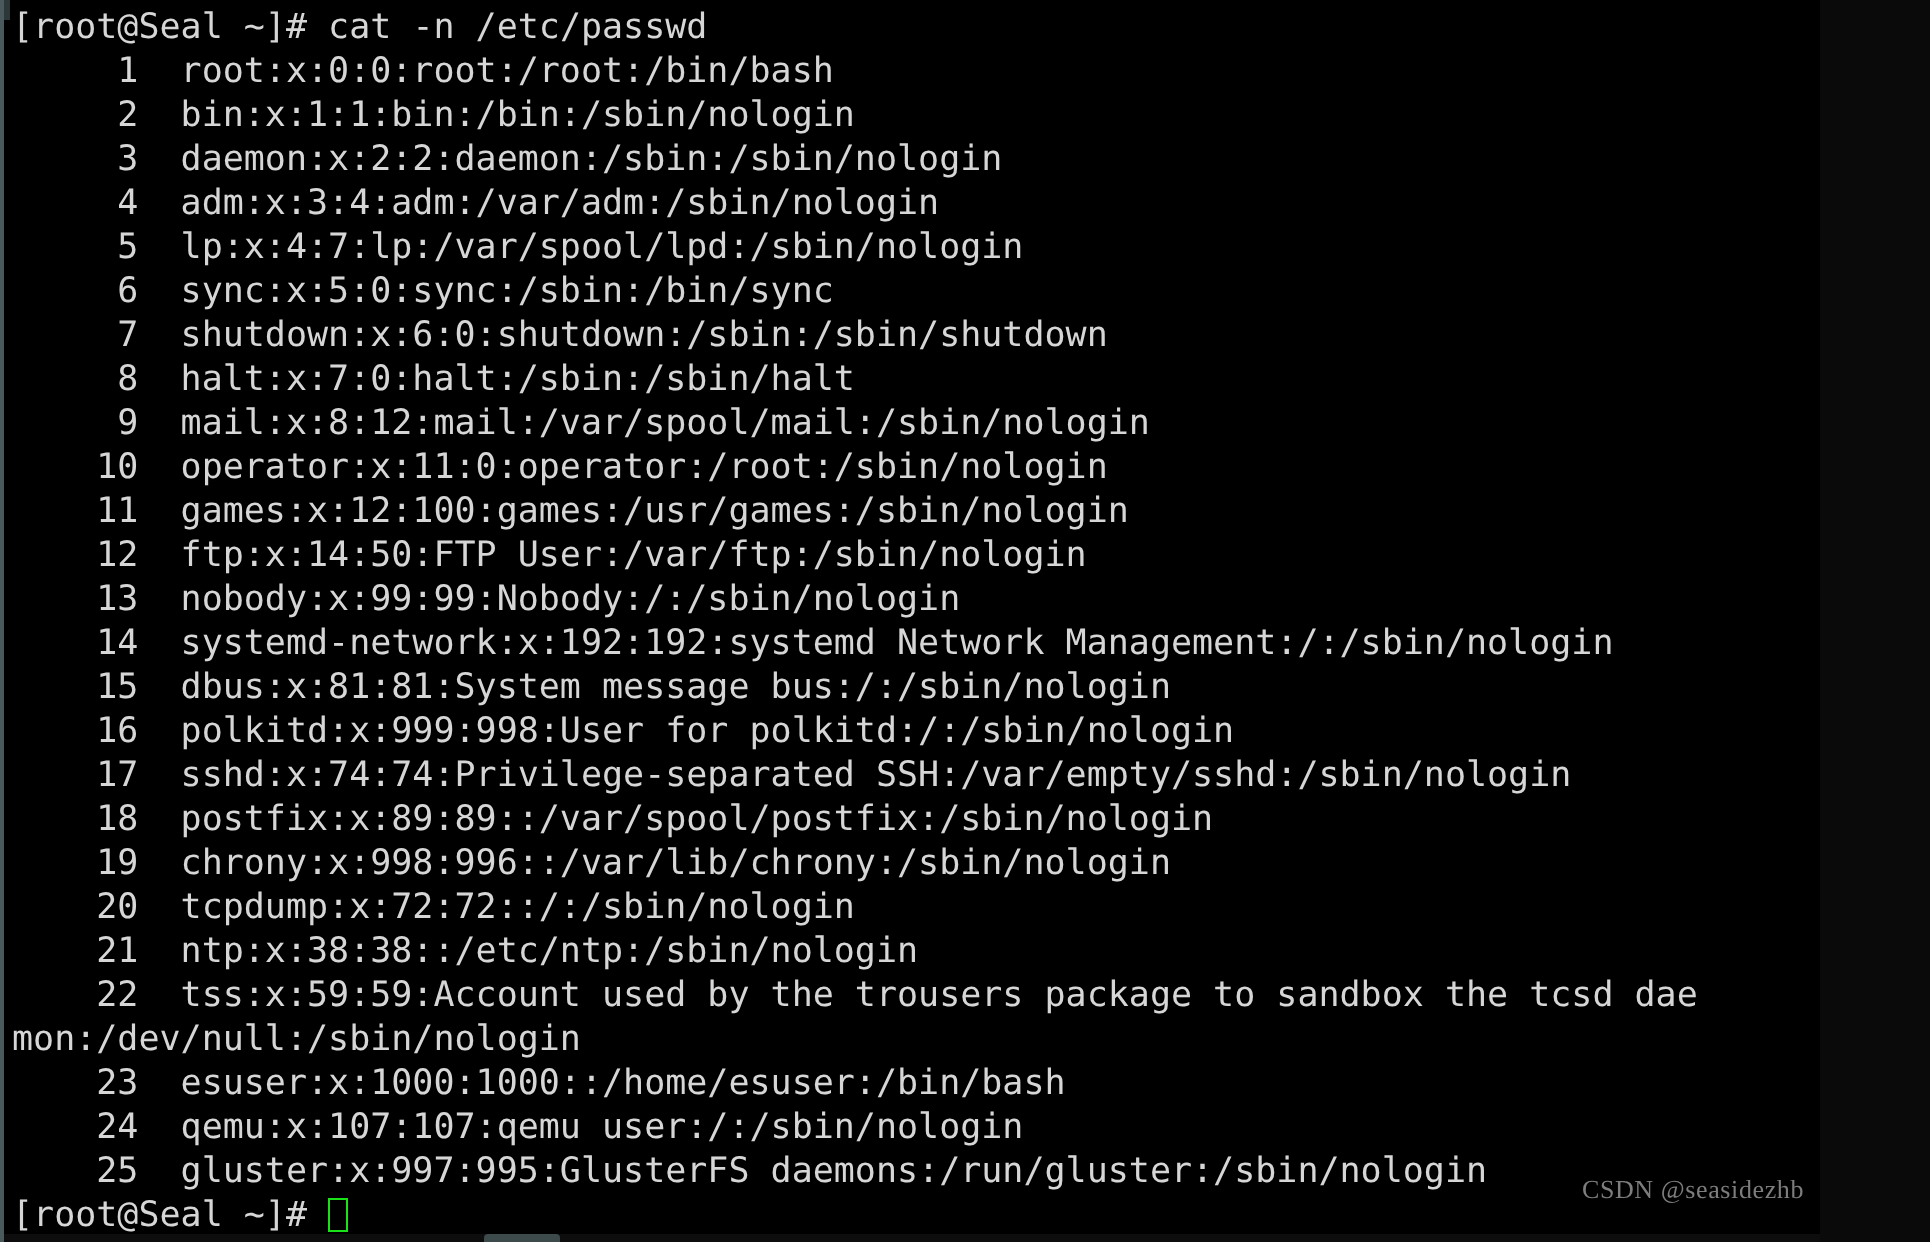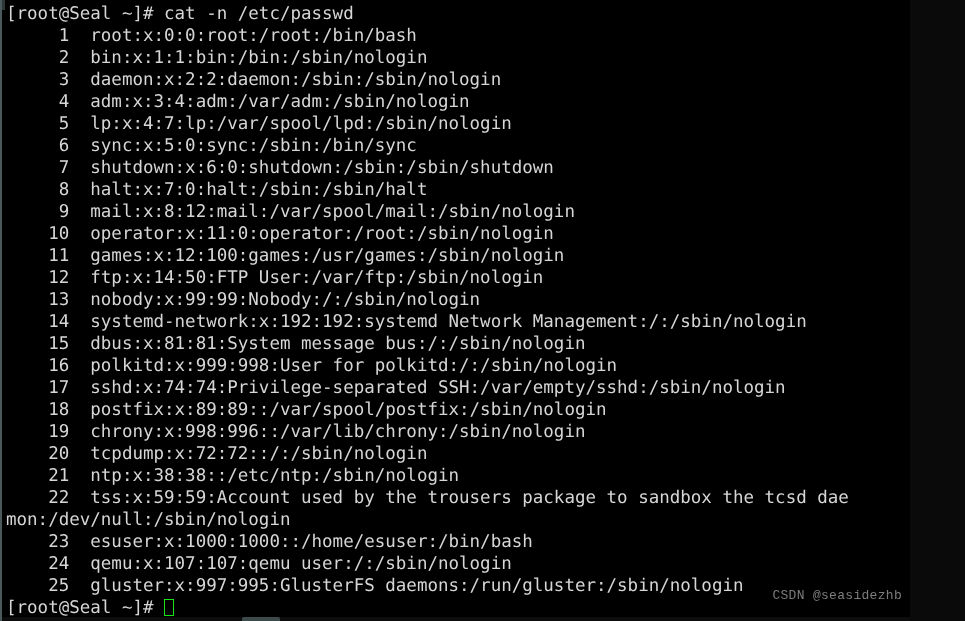--- a/index.html
+++ b/index.html
@@ -58,21 +58,21 @@
     vertical-align: -3px;
     border: 1.5px solid #19e219;
     box-sizing: border-box;
     background: transparent;
   }
 
   #watermark {
     position: absolute;
     right: 8px;
     bottom: 18px;
-    font-family: Liberation Mono, monospace;
+    font-family: Liberation Serif, serif;
     font-size: 13px;
     color: #7d7d7d;
     letter-spacing: 0.3px;
     white-space: nowrap;
     pointer-events: none;
     text-align: center;
   }
 
   #bottom-edge {
     position: absolute;

